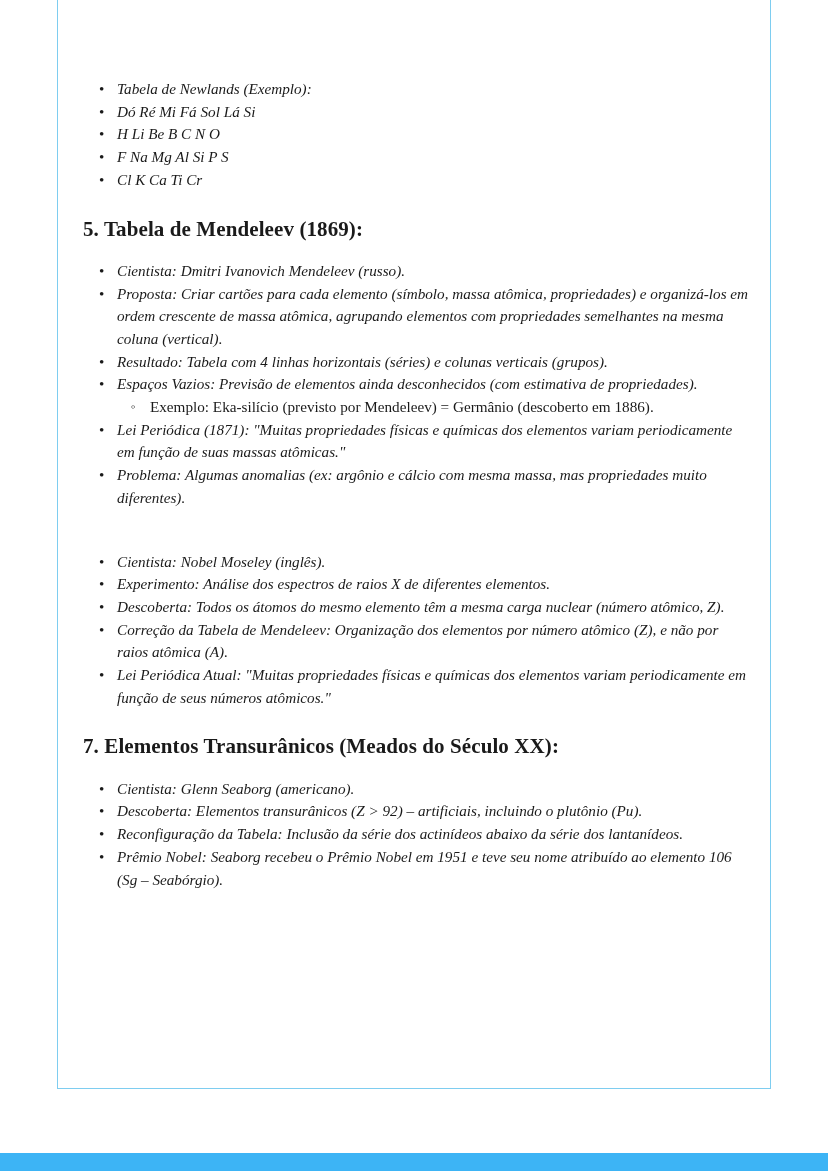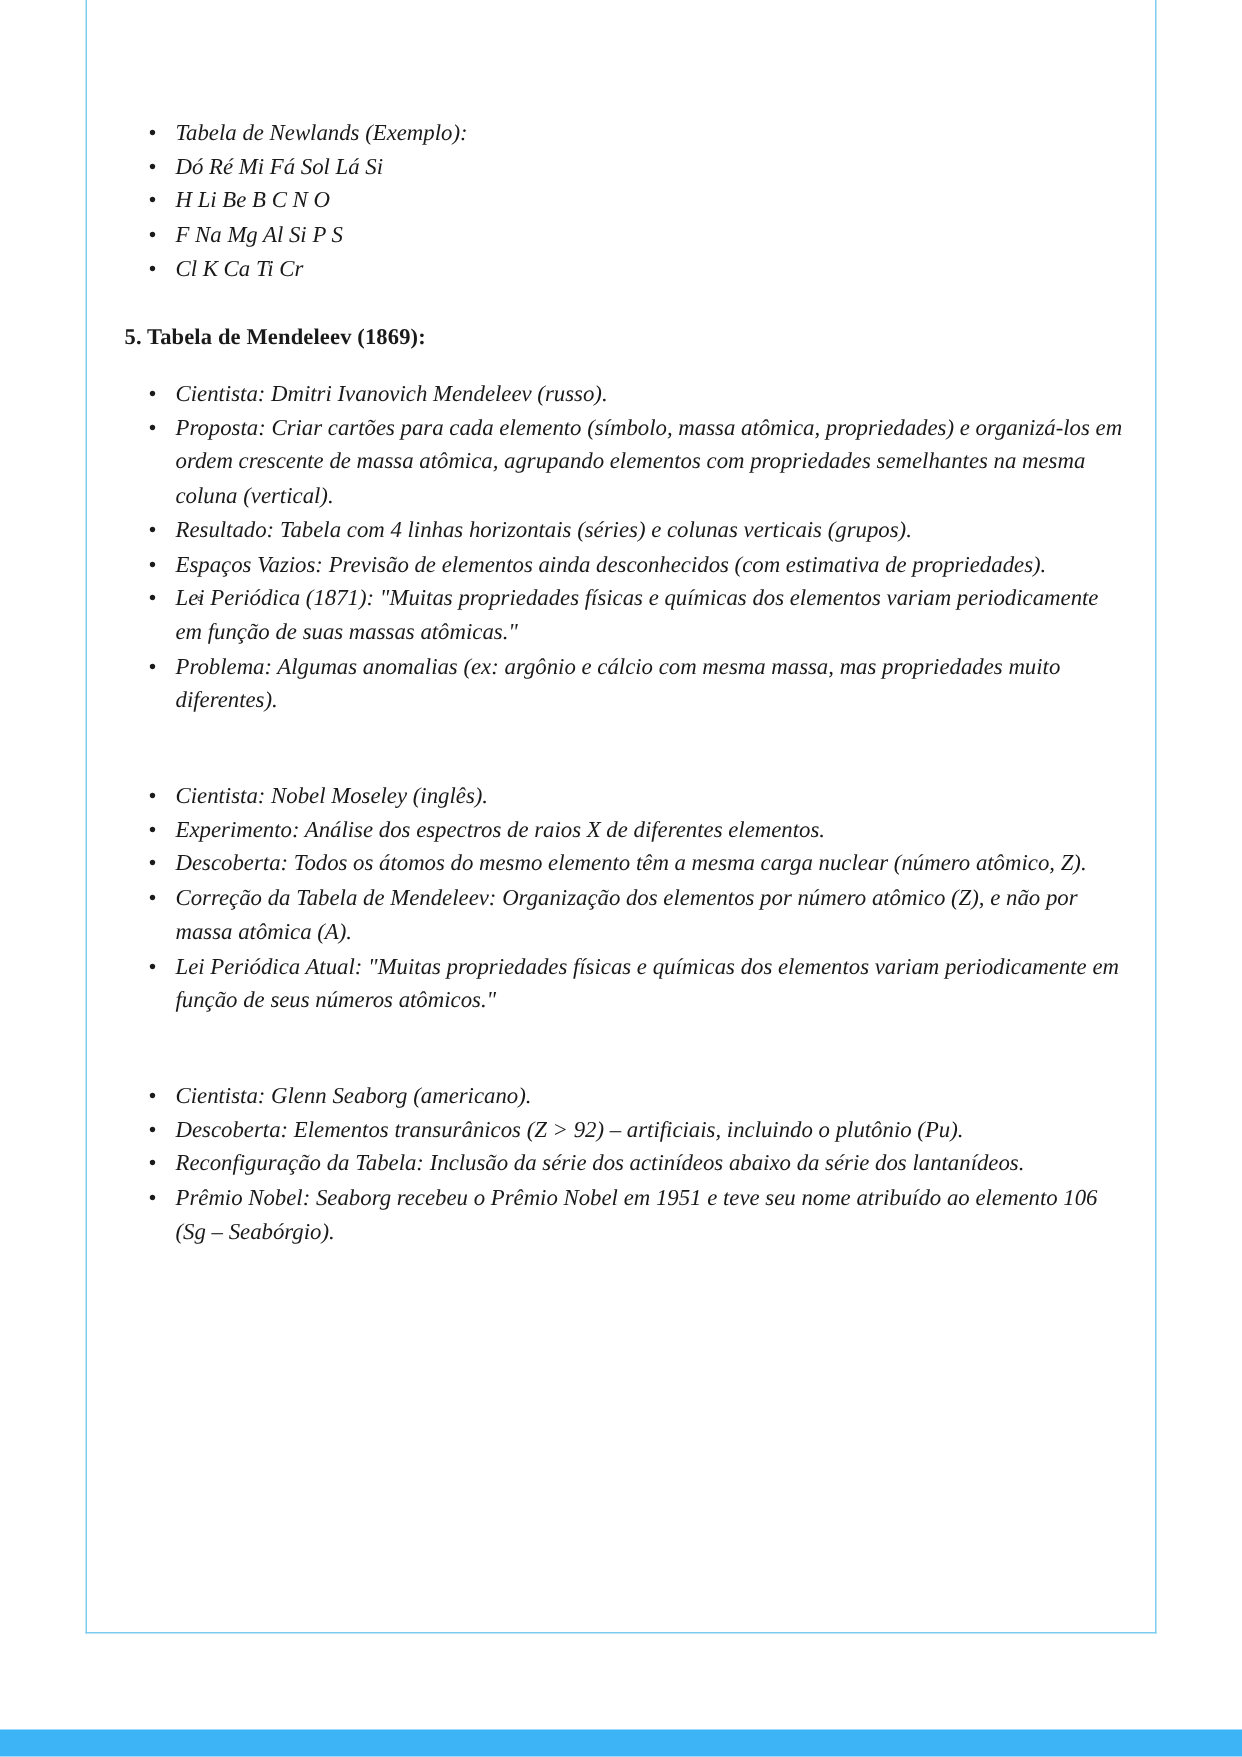--- a/index.html
+++ b/index.html
@@ -42,21 +42,21 @@
     position: absolute;
     left: 0;
     top: 1153px;
     width: 828px;
     height: 18px;
     background: #3db4f5;
   }
 
   
   .section-heading {
-    font-size: 15px;
+    font-size: 21px;
     font-weight: bold;
     line-height: 1.3;
     margin: 0 0 0 -12px;
     padding: 0;
     letter-spacing: 0.1px;
   }
 
   ul.bullets {
     list-style: none;
     margin: 0;
@@ -160,20 +160,21 @@
     </li>
     <li>
       <span class="bullet-dot">•</span>
       <span class="li-text">Espaços Vazios: Previsão de elementos ainda desconhecidos (com estimativa de propriedades).</span>
     </li>
   </ul>
 
   <ul class="sub-bullets">
     <li>
       <span class="bullet-ring">◦</span>
+      <span class="li-text">Exemplo: Eka-silício (previsto por Mendeleev) = Germânio (descoberto em 1886).</span>
     </li>
   </ul>
 
   <ul class="bullets">
     <li>
       <span class="bullet-dot">•</span>
       <span class="li-text">Lei Periódica (1871): "Muitas propriedades físicas e químicas dos elementos variam periodicamente em função de suas massas atômicas."</span>
     </li>
     <li>
       <span class="bullet-dot">•</span>
@@ -193,30 +194,31 @@
     <li>
       <span class="bullet-dot">•</span>
       <span class="li-text">Experimento: Análise dos espectros de raios X de diferentes elementos.</span>
     </li>
     <li>
       <span class="bullet-dot">•</span>
       <span class="li-text">Descoberta: Todos os átomos do mesmo elemento têm a mesma carga nuclear (número atômico, Z).</span>
     </li>
     <li>
       <span class="bullet-dot">•</span>
-      <span class="li-text">Correção da Tabela de Mendeleev: Organização dos elementos por número atômico (Z), e não por massa atômica (A).</span>
+      <span class="li-text">Correção da Tabela de Mendeleev: Organização dos elementos por número atômico (Z), e não por raios atômica (A).</span>
     </li>
     <li>
       <span class="bullet-dot">•</span>
       <span class="li-text">Lei Periódica Atual: "Muitas propriedades físicas e químicas dos elementos variam periodicamente em função de seus números atômicos."</span>
     </li>
   </ul>
 
   <div class="block-gap-after-list"></div>
 
+  <h2 class="section-heading">7. Elementos Transurânicos (Meados do Século XX):</h2>
   <div class="block-gap-after-heading"></div>
 
   <ul class="bullets">
     <li>
       <span class="bullet-dot">•</span>
       <span class="li-text">Cientista: Glenn Seaborg (americano).</span>
     </li>
     <li>
       <span class="bullet-dot">•</span>
       <span class="li-text">Descoberta: Elementos transurânicos (Z &gt; 92) – artificiais, incluindo o plutônio (Pu).</span>

